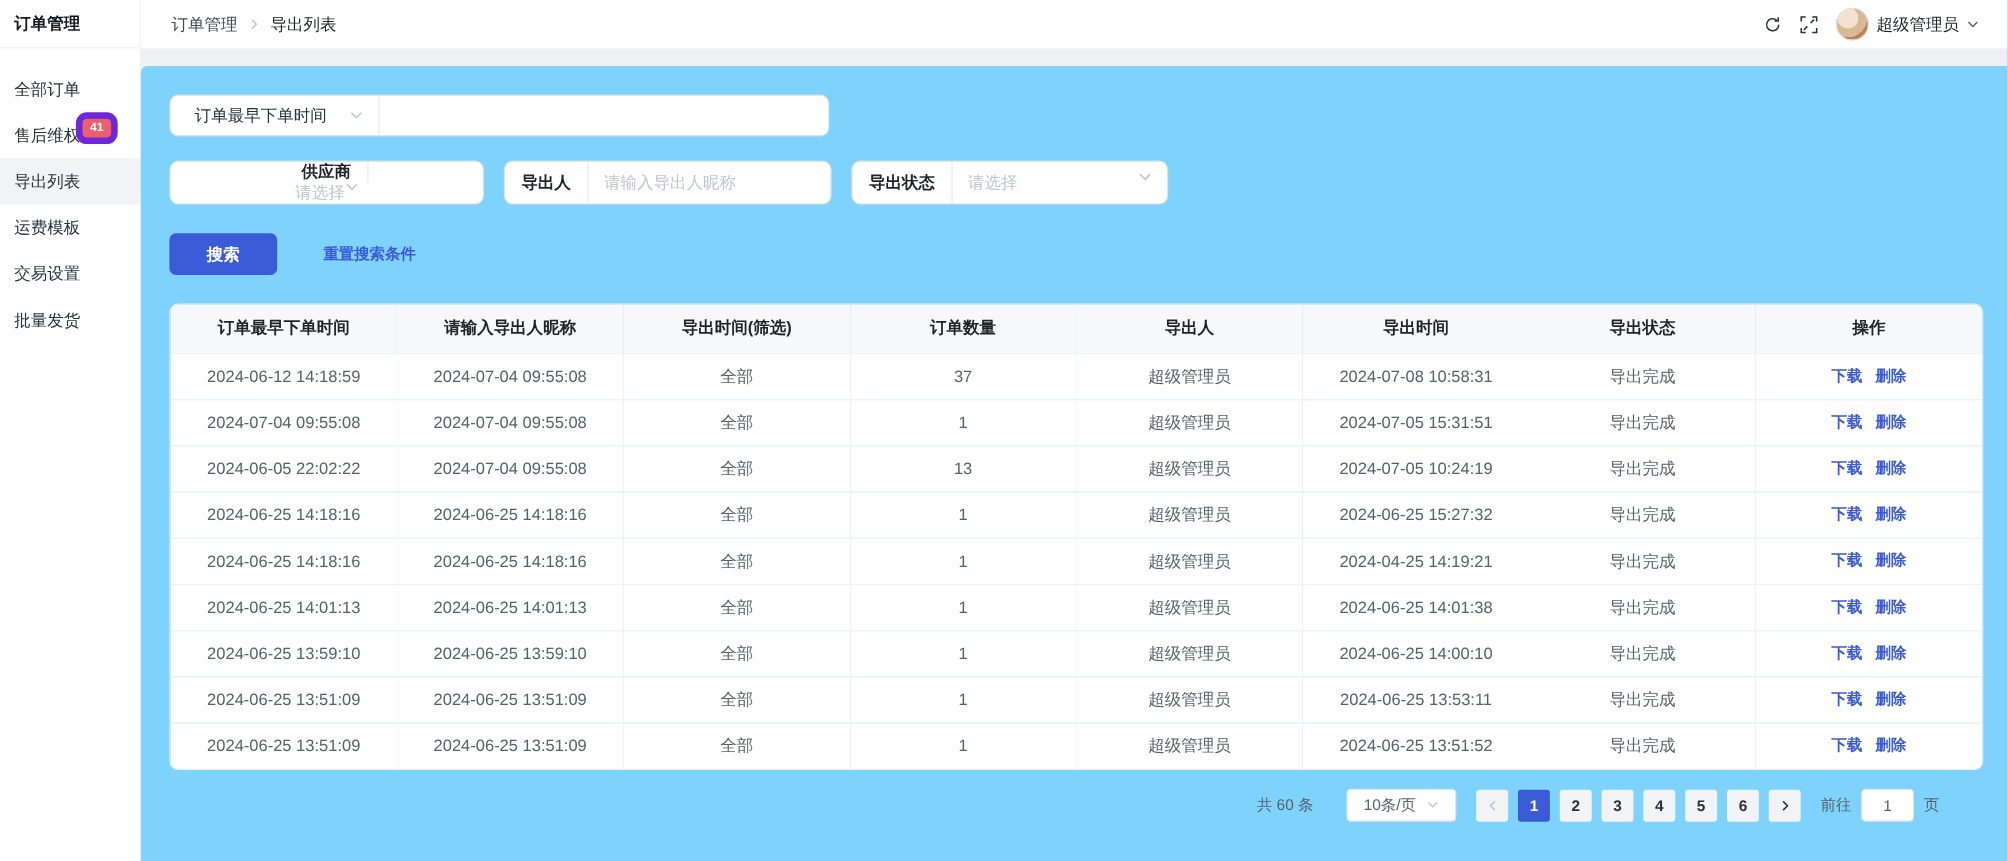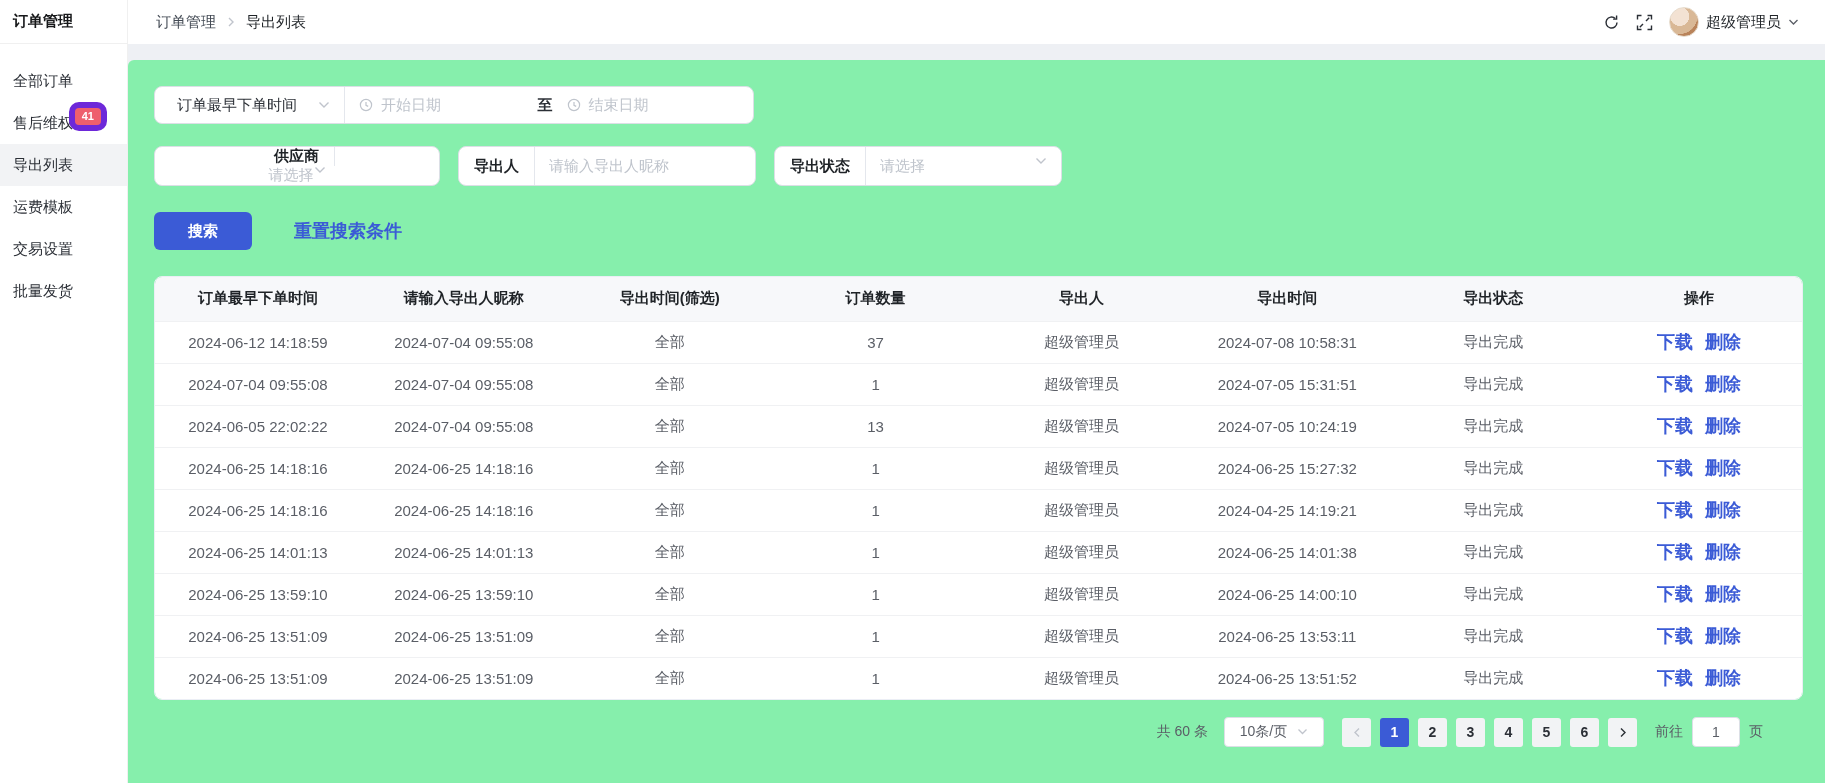--- a/index.html
+++ b/index.html
@@ -32,21 +32,21 @@
   .crumb-sep { color:#c0c4cc; display:flex; }
   .top-actions { display:flex; align-items:center; gap:16px; }
   .icon-btn { display:flex; align-items:center; justify-content:center; cursor:pointer; color:#2b2f36; }
   .avatar { width:30px; height:30px; border-radius:50%;
     background:radial-gradient(circle at 35% 30%, #f3e2d3 0 35%, #d9b896 36% 65%, #b9835a 66% 100%);
     border:1px solid #e7dccd; }
   .user-wrap { display:flex; align-items:center; gap:7px; cursor:pointer; }
   .user-name { font-size:15px; color:#1f2327; }
 
   
-  .content { flex:1; margin-top:16px; background:#86efac; border-top-left-radius:6px;
+  .content { flex:1; margin-top:16px; background:#7dd3fc; border-top-left-radius:6px;
     padding:26px 20px 0 26px; min-height:0; }
 
   
   .f-row1 { display:flex; align-items:center; width:600px; height:38px;
     border:1px solid #dcdfe6; border-radius:8px; background:#fff; }
   .f-seg-type { width:190px; height:100%; display:flex; align-items:center;
     justify-content:space-between; padding:0 14px 0 22px; border-right:1px solid #e4e7ed; cursor:pointer; }
   .f-seg-type span { font-size:15px; color:#2b2f36; }
   .date-area { flex:1; display:flex; align-items:center; padding:0 14px; }
   .date-slot { display:flex; align-items:center; gap:8px; flex:1; }
@@ -61,38 +61,38 @@
     border-right:1px solid #e4e7ed; height:100%; display:flex; align-items:center; }
   .f-field { display:flex; justify-content:space-between;
     flex:1; padding:0 14px; }
   .f-field .ph { color:#bfc4cc; font-size:15px; }
   .g-supplier { width:286px;flex-direction:column; } .g-exporter { width:298px; } .g-status { width:288px; }
 
   
   .btn-row { display:flex; align-items:center; margin-top:26px; }
   .btn-primary { width:98px; height:38px; background:var(--primary,#3b5bd6); color:#fff;
     font-weight:bold; font-size:15px; border:none; border-radius:6px; cursor:pointer; }
-  .link { color:var(--primary,#3b5bd6); font-weight:bold; font-size:18px;
+  .link { color:var(--primary,#3b5bd6); font-weight:bold; font-size:14px;
     text-decoration:none; cursor:pointer; }
   .reset-link { margin-left:42px; }
 
   
   .table-wrap { margin-top:26px; margin-right:2px; border:1px solid #ebeef5;
     border-radius:8px; overflow:hidden; }
   table { width:100%; border-collapse:collapse; table-layout:fixed; }
   thead th { height:44px; background:#f7f8fa; font-weight:bold; font-size:15px;
     color:#1f2327; text-align:center; }
   tbody td { height:42px; text-align:center; font-size:15px; color:#5a5e66;
     border-top:1px solid #f0f1f3; background:#fff; }
   tbody td .link { margin:0 6px; }
 
   
   .pagination { display:flex; align-items:center; justify-content:flex-end;
     gap:14px; margin:16px 42px 0 0; height:32px; font-size:14px; color:#5a5e66; }
-  .total-text { margin-right:2px;text-align:right; }
+  .total-text { margin-right:16px;text-align:right; }
   .size-select { width:100px; height:30px; border:1px solid #dcdfe6; border-radius:4px;
     display:flex; align-items:center; justify-content:center; gap:10px;
     color:#5a5e66; font-size:14px; background:#fff; cursor:pointer; }
   .pager { display:flex; align-items:center; gap:9px; margin:0 4px; }
   .page-btn, .nav-btn { min-width:29px; height:29px; border:none; border-radius:3px;
     background:#f2f3f5; color:#2b2f36; font-size:14px; font-weight:bold; cursor:pointer;
     display:flex; align-items:center; justify-content:center; }
   .page-btn.active { background:var(--primary,#3b5bd6); color:#fff; }
   .nav-btn.disabled { color:#c0c4cc; cursor:default; }
   .goto { display:flex; align-items:center; gap:9px; }
@@ -172,37 +172,20 @@
     </div>
 
     <div class="content">
 
       <div class="f-row1">
         <div class="f-seg-type">
           <span>订单最早下单时间</span>
           <svg width="12" height="8" viewBox="0 0 12 8">
               <polyline points="1.5,1.5 6,6 10.5,1.5" fill="none" stroke="#c0c4cc" stroke-width="1.4"></polyline>
             </svg>
-        </div>
-        <div class="date-area">
-          <div class="date-slot">
-            <svg width="14" height="14" viewBox="0 0 14 14">
-                <circle cx="7" cy="7" r="5.6" fill="none" stroke="#bfc4cc" stroke-width="1.2"></circle>
-                <polyline points="7,4 7,7.3 9.2,8.4" fill="none" stroke="#bfc4cc" stroke-width="1.2"></polyline>
-              </svg>
-            <span class="ph">开始日期</span>
-          </div>
-          <span class="range-sep">至</span>
-          <div class="date-slot" style="padding-left:8px;">
-            <svg width="14" height="14" viewBox="0 0 14 14">
-                <circle cx="7" cy="7" r="5.6" fill="none" stroke="#bfc4cc" stroke-width="1.2"></circle>
-                <polyline points="7,4 7,7.3 9.2,8.4" fill="none" stroke="#bfc4cc" stroke-width="1.2"></polyline>
-              </svg>
-            <span class="ph">结束日期</span>
-          </div>
         </div>
       </div>
 
       <div class="f-row2">
         <div class="f-group g-supplier">
           <span class="f-label">供应商</span>
           <span class="f-field">
             <span class="ph">请选择</span>
             <svg width="12" height="8" viewBox="0 0 12 8">
                 <polyline points="1.5,1.5 6,6 10.5,1.5" fill="none" stroke="#c0c4cc" stroke-width="1.4"></polyline>

